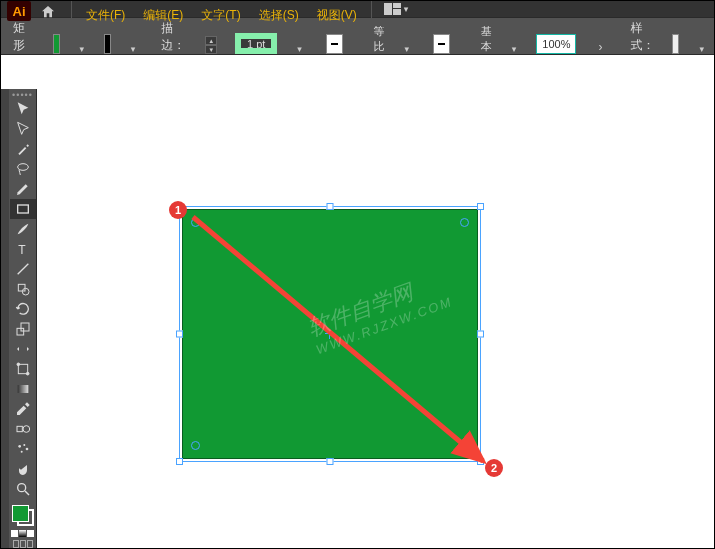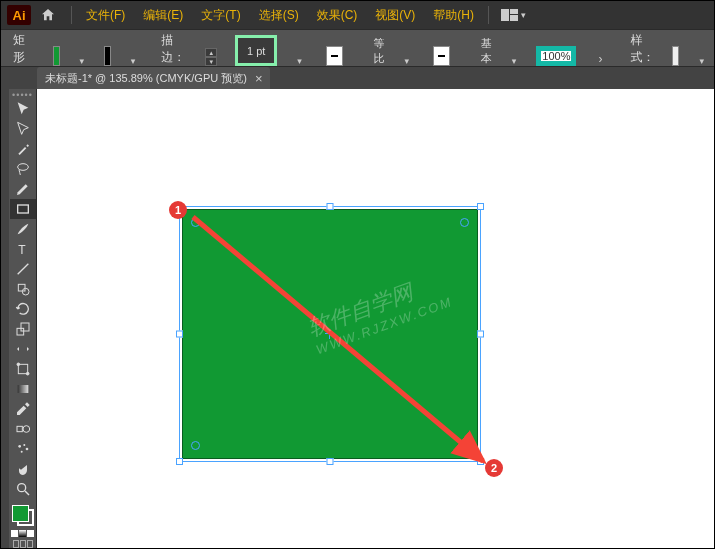--- a/index.html
+++ b/index.html
@@ -1,40 +1,40 @@
 <!DOCTYPE html>
 <html><head>
 <meta charset="utf-8">
 <style>
 * { margin: 0; padding: 0; box-sizing: border-box; font-family: "Microsoft YaHei", sans-serif; }
 body { background: #fff; width: 715px; height: 549px; overflow: hidden; position: relative; }
 .app-frame { width: 715px; height: 549px; border: 1px solid #000; position: relative; background: #fff; }
 
 
-.menubar { height: 28px; background: #333333; display: flex; align-items: center; padding: 0 6px; gap: 2px; }
+.menubar { height: 16px; background: #333333; display: flex; padding: 0 6px; gap: 2px; }
 .ai-logo { width: 24px; height: 20px; background: #330000; color: #ff9a00; font-weight: bold; font-size: 13px; display: flex; align-items: center; justify-content: center; border-radius: 2px; margin-right: 4px; }
 .home-icon { width: 22px; height: 22px; display: flex; align-items: center; justify-content: center; color: #ccc; margin-right: 6px; cursor: pointer; }
 .menu-item { color: #eab308; font-size: 12px; padding: 0 8px; height: 28px; display: flex; align-items: center; cursor: pointer; }
 .menu-sep { width: 1px; height: 18px; background: #555; margin: 0 4px; }
 .layout-icon { color: #ccc; padding: 0 6px; font-size: 14px; display: flex; align-items: center; }
 
 
 .controlbar { height: 38px; background: #535353; display: flex; align-items: flex-end; padding: 0 8px; gap: 18px; border-top: 1px solid #2a2a2a; border-bottom: 1px solid #2a2a2a; }
 .tool-label { color: #ddd; font-size: 12px; padding: 0 10px 0 4px; }
 .swatch { width: 20px; height: 20px; border: 1px solid #888; display: inline-block; }
 .swatch.fill { background: #119933; }
 .swatch.stroke { background: #000; position: relative; }
 .swatch.stroke::after { content: ""; position: absolute; inset: 4px; background: #535353; }
 .dd-arrow { width: 10px; color: #ccc; font-size: 9px; padding: 0 2px; }
 .ctrl-text { color: #ddd; font-size: 12px; margin-left: 6px; }
-.pt-input { width: 42px; height: 31px; background: #3a3a3a; border: 3px solid #86efac; color: #ddd; font-size: 11px; text-align: center; }
+.pt-input { width: 42px; height: 21px; background: #3a3a3a; border: 6px solid #86efac; color: #ddd; font-size: 11px; text-align: center; }
 .line-preview { width: 60px; height: 20px; background: #fff; border: 1px solid #888; position: relative; margin-left: 4px; }
 .line-preview::after { content: ""; position: absolute; left: 4px; right: 4px; top: 50%; height: 2px; background: #000; transform: translateY(-50%); }
 .preview-label { color: #ddd; font-size: 11px; margin-left: 13px; }
-.opacity-input { width: 40px; height: 20px; background: #fff; border: 5px solid #14b8a6; color: #333; font-size: 11px; text-align: center; }
+.opacity-input { width: 40px; height: 20px; background: #fff; border: 1px solid #14b8a6; color: #333; font-size: 11px; text-align: center; }
 .style-swatch { width: 22px; height: 20px; background: #efefef; border: 1px solid #888; }
 .nav-arrow { color: #ccc; font-size: 12px; padding: 0 4px; cursor: pointer; }
 .spin { display: flex; flex-direction: column; margin-left: 2px; }
 .spin span { width: 12px; height: 9px; background: #3a3a3a; border: 1px solid #666; font-size: 7px; color: #ccc; text-align: center; line-height: 7px; cursor: pointer; }
 
 
 .tabbar-wrap { height: 22px; background: #434343; display: flex; align-items: flex-end; padding-left: 36px; }
 .doc-tab { height: 22px; background: #535353; color: #ddd; font-size: 11px; padding: 0 8px; display: flex; align-items: center; gap: 8px; border-top-left-radius: 3px; border-top-right-radius: 3px; }
 .tab-close { color: #ccc; font-size: 13px; cursor: pointer; }
 
@@ -93,23 +93,21 @@
     <div class="home-icon">
       <svg viewBox="0 0 24 24" width="16" height="16" fill="#ccc">
           <path d="M12 3l9 8h-3v9h-4v-6h-4v6H6v-9H3z"></path>
         </svg>
     </div>
     <div class="menu-sep"></div>
     <div class="menu-item">文件(F)</div>
     <div class="menu-item">编辑(E)</div>
     <div class="menu-item">文字(T)</div>
     <div class="menu-item">选择(S)</div>
-    <div class="menu-item">效果(C)</div>
     <div class="menu-item">视图(V)</div>
-    <div class="menu-item">帮助(H)</div>
     <div class="menu-sep"></div>
     <div class="layout-icon">
       <svg width="18" height="12" viewBox="0 0 18 12">
           <rect x="0" y="0" width="8" height="12" fill="#ccc"></rect>
           <rect x="9" y="0" width="8" height="5" fill="#ccc"></rect>
           <rect x="9" y="6" width="8" height="6" fill="#ccc"></rect>
         </svg>
       <span class="dd-arrow">▾</span>
     </div>
   </div>
@@ -133,26 +131,20 @@
     <div class="line-preview"></div>
     <span class="preview-label">基本</span>
     <span class="dd-arrow">▾</span>
     <input class="opacity-input" value="100%" style="">
     <span class="nav-arrow">›</span>
     <span class="ctrl-text">样式：</span>
     <span class="style-swatch"></span>
     <span class="dd-arrow">▾</span>
   </div>
 
-  <div class="tabbar-wrap">
-    <div class="doc-tab">
-      <span>未标题-1* @ 135.89% (CMYK/GPU 预览)</span>
-      <span class="tab-close">×</span>
-    </div>
-  </div>
 
   <div class="main-area">
     <div class="doc-strip"></div>
 
     <div class="toolbox">
       <div class="toolbox-handle">•••••</div>
       <div class="tool">
           <svg viewBox="0 0 24 24" fill="#ddd">
             <path d="M4 2l6 18 3-7 7-3z"></path>
           </svg>

